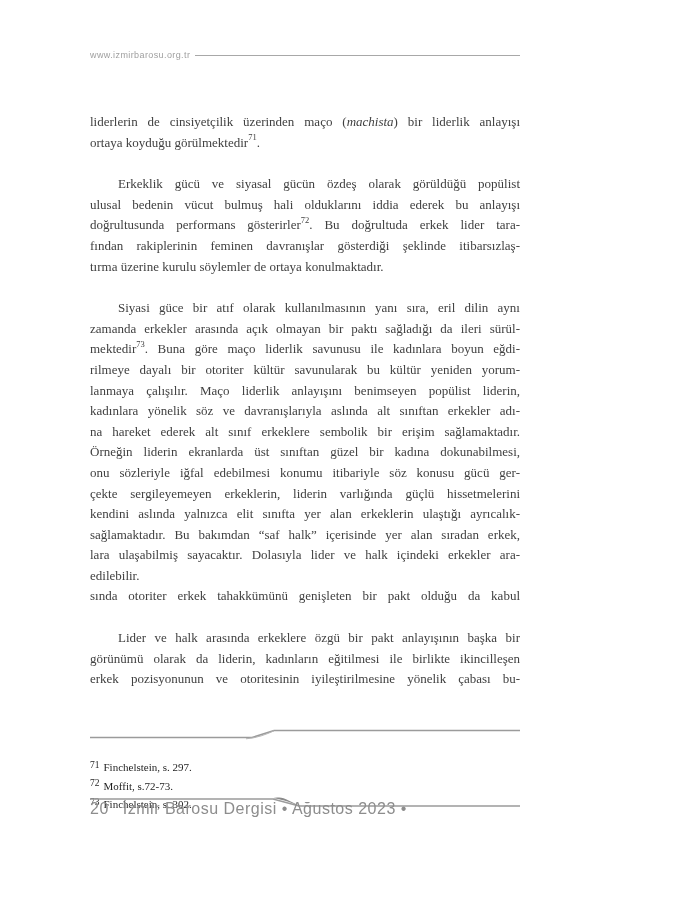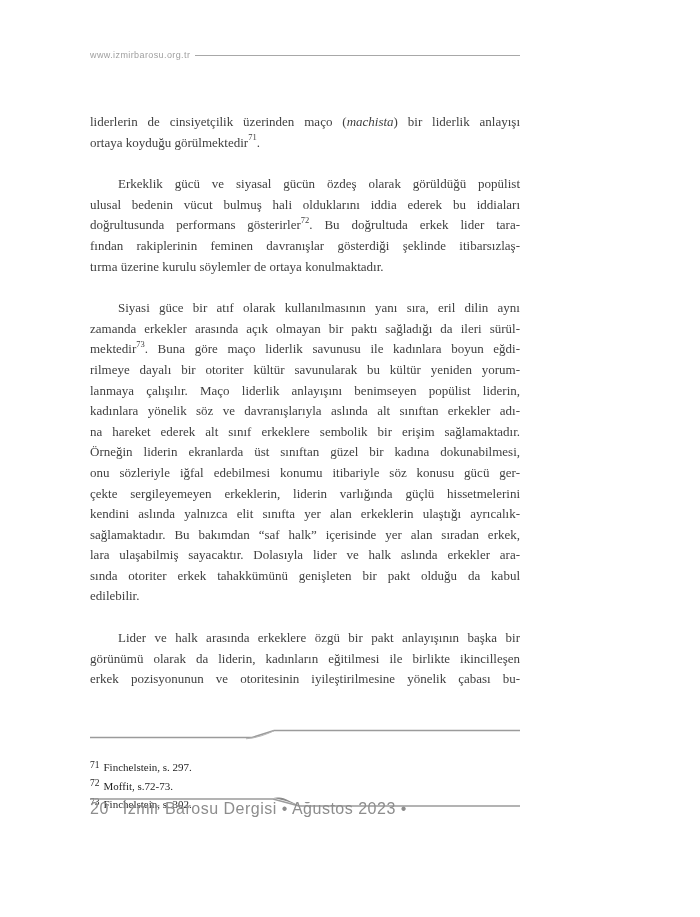--- a/index.html
+++ b/index.html
@@ -65,41 +65,41 @@
     <span class="header-rule"></span>
   </div>
 
   <div class="body-col" id="article">
       <div class="para">
         <div class="ln jl">liderlerin de cinsiyetçilik üzerinden maço (<i>machista</i>) bir liderlik anlayışı</div>
         <div class="ln">ortaya koyduğu görülmektedir<sup>71</sup>.</div>
       </div>
       <div class="para">
         <div class="ln jl ind">Erkeklik gücü ve siyasal gücün özdeş olarak görüldüğü popülist</div>
-        <div class="ln jl">ulusal bedenin vücut bulmuş hali olduklarını iddia ederek bu iddiaları</div>
+        <div class="ln jl">ulusal bedenin vücut bulmuş hali olduklarını iddia ederek bu anlayışı</div>
         <div class="ln jl">doğrultusunda performans gösterirler<sup>72</sup>. Bu doğrultuda erkek lider tara-</div>
         <div class="ln jl">fından rakiplerinin feminen davranışlar gösterdiği şeklinde itibarsızlaş-</div>
         <div class="ln">tırma üzerine kurulu söylemler de ortaya konulmaktadır.</div>
       </div>
       <div class="para">
         <div class="ln jl ind">Siyasi güce bir atıf olarak kullanılmasının yanı sıra, eril dilin aynı</div>
         <div class="ln jl">zamanda erkekler arasında açık olmayan bir paktı sağladığı da ileri sürül-</div>
         <div class="ln jl">mektedir<sup>73</sup>. Buna göre maço liderlik savunusu ile kadınlara boyun eğdi-</div>
         <div class="ln jl">rilmeye dayalı bir otoriter kültür savunularak bu kültür yeniden yorum-</div>
         <div class="ln jl">lanmaya çalışılır. Maço liderlik anlayışını benimseyen popülist liderin,</div>
         <div class="ln jl">kadınlara yönelik söz ve davranışlarıyla aslında alt sınıftan erkekler adı-</div>
         <div class="ln jl">na hareket ederek alt sınıf erkeklere sembolik bir erişim sağlamaktadır.</div>
         <div class="ln jl">Örneğin liderin ekranlarda üst sınıftan güzel bir kadına dokunabilmesi,</div>
         <div class="ln jl">onu sözleriyle iğfal edebilmesi konumu itibariyle söz konusu gücü ger-</div>
         <div class="ln jl">çekte sergileyemeyen erkeklerin, liderin varlığında güçlü hissetmelerini</div>
         <div class="ln jl">kendini aslında yalnızca elit sınıfta yer alan erkeklerin ulaştığı ayrıcalık-</div>
         <div class="ln jl">sağlamaktadır. Bu bakımdan “saf halk” içerisinde yer alan sıradan erkek,</div>
-        <div class="ln jl">lara ulaşabilmiş sayacaktır. Dolasıyla lider ve halk aslında erkekler ara-</div>
+        <div class="ln jl">lara ulaşabilmiş sayacaktır. Dolasıyla lider ve halk içindeki erkekler ara-</div>
+        <div class="ln">edilebilir.</div>
         <div class="ln jl">sında otoriter erkek tahakkümünü genişleten bir pakt olduğu da kabul</div>
-        <div class="ln">edilebilir.</div>
       </div>
       <div class="para">
         <div class="ln jl ind">Lider ve halk arasında erkeklere özgü bir pakt anlayışının başka bir</div>
         <div class="ln jl">görünümü olarak da liderin, kadınların eğitilmesi ile birlikte ikincilleşen</div>
         <div class="ln jl">erkek pozisyonunun ve otoritesinin iyileştirilmesine yönelik çabası bu-</div>
       </div>
     </div>
 
   <svg class="rule-svg fn-divider" viewBox="0 0 430 16" aria-hidden="true">
     <polyline points="0,11.5 162,11.5 184,4.5 430,4.5" fill="none" stroke="#9b9b9b" stroke-width="1.5"></polyline>

